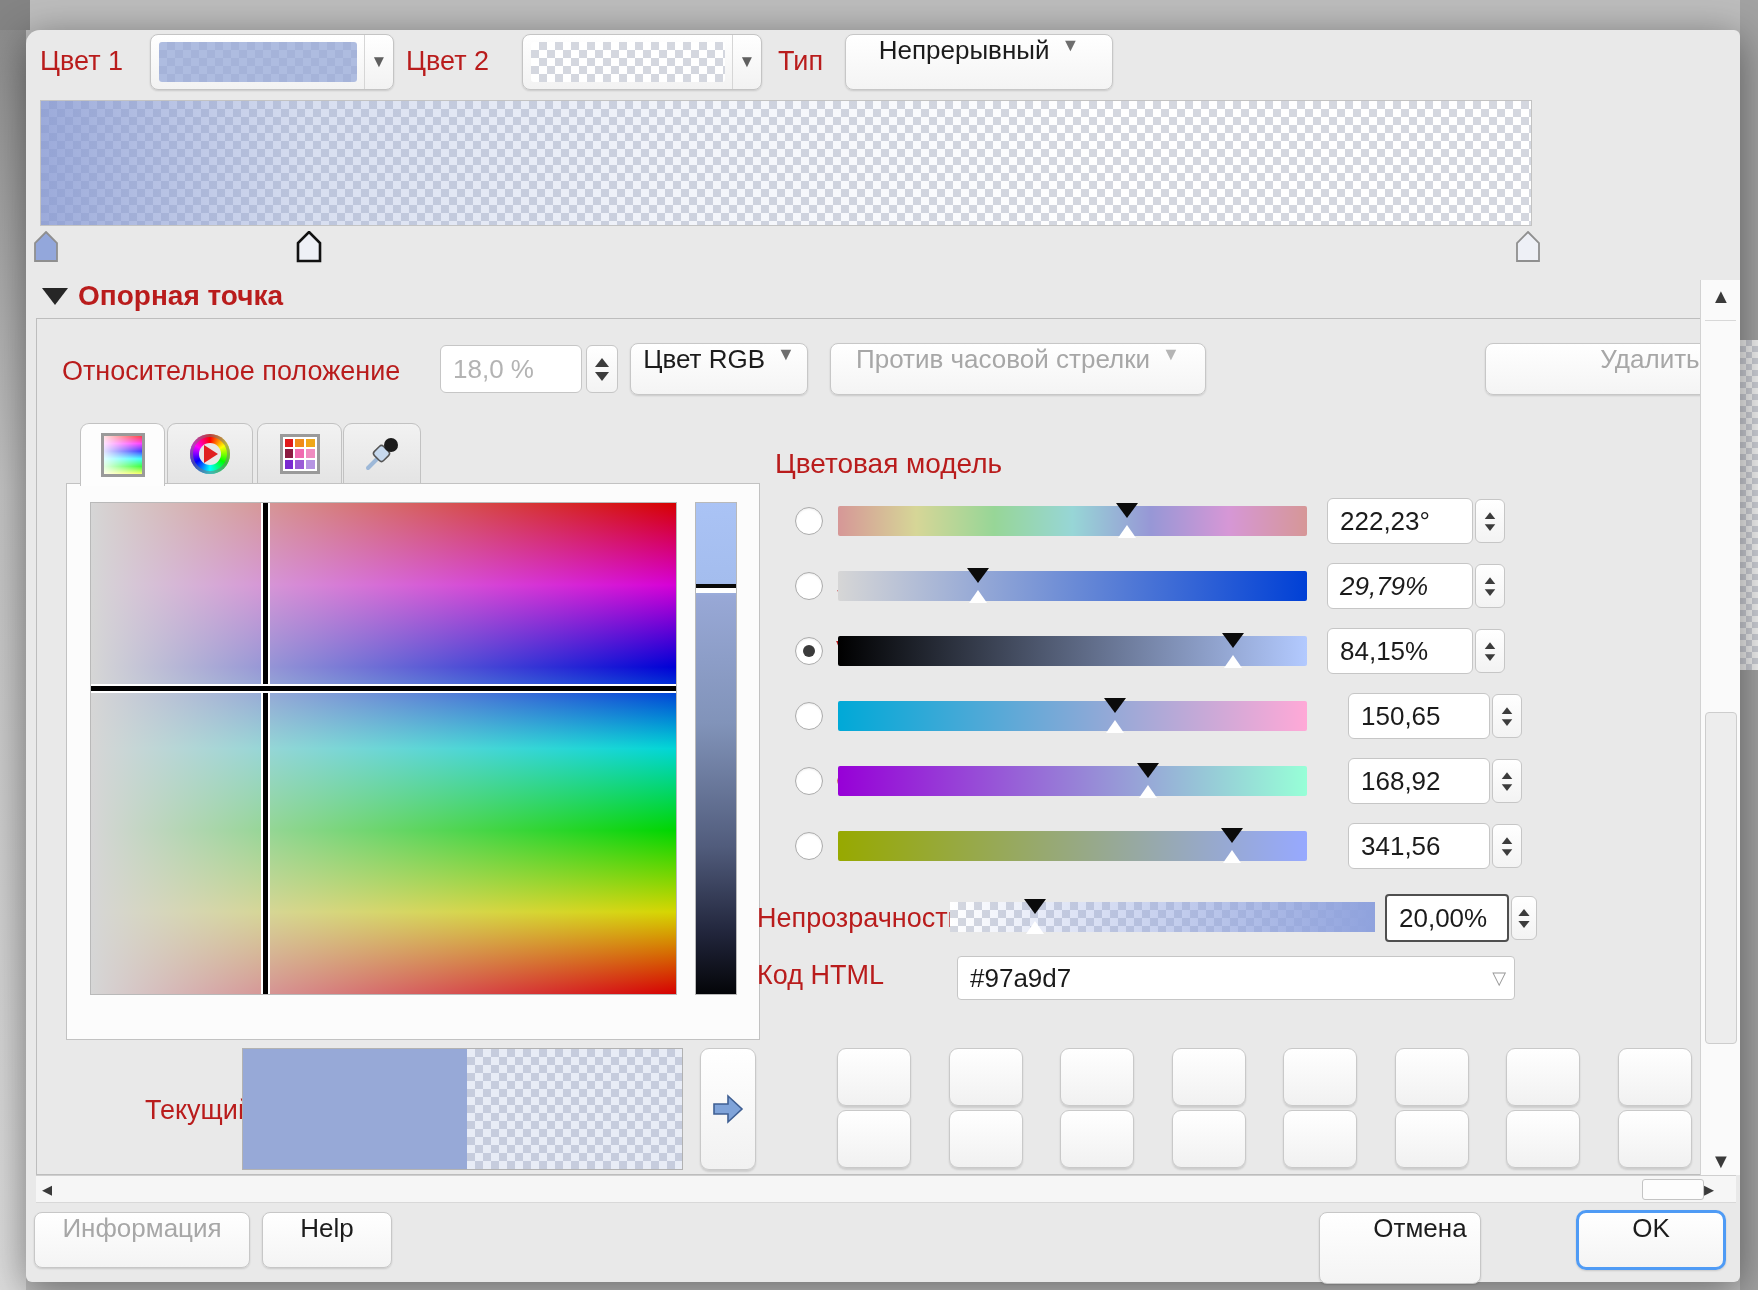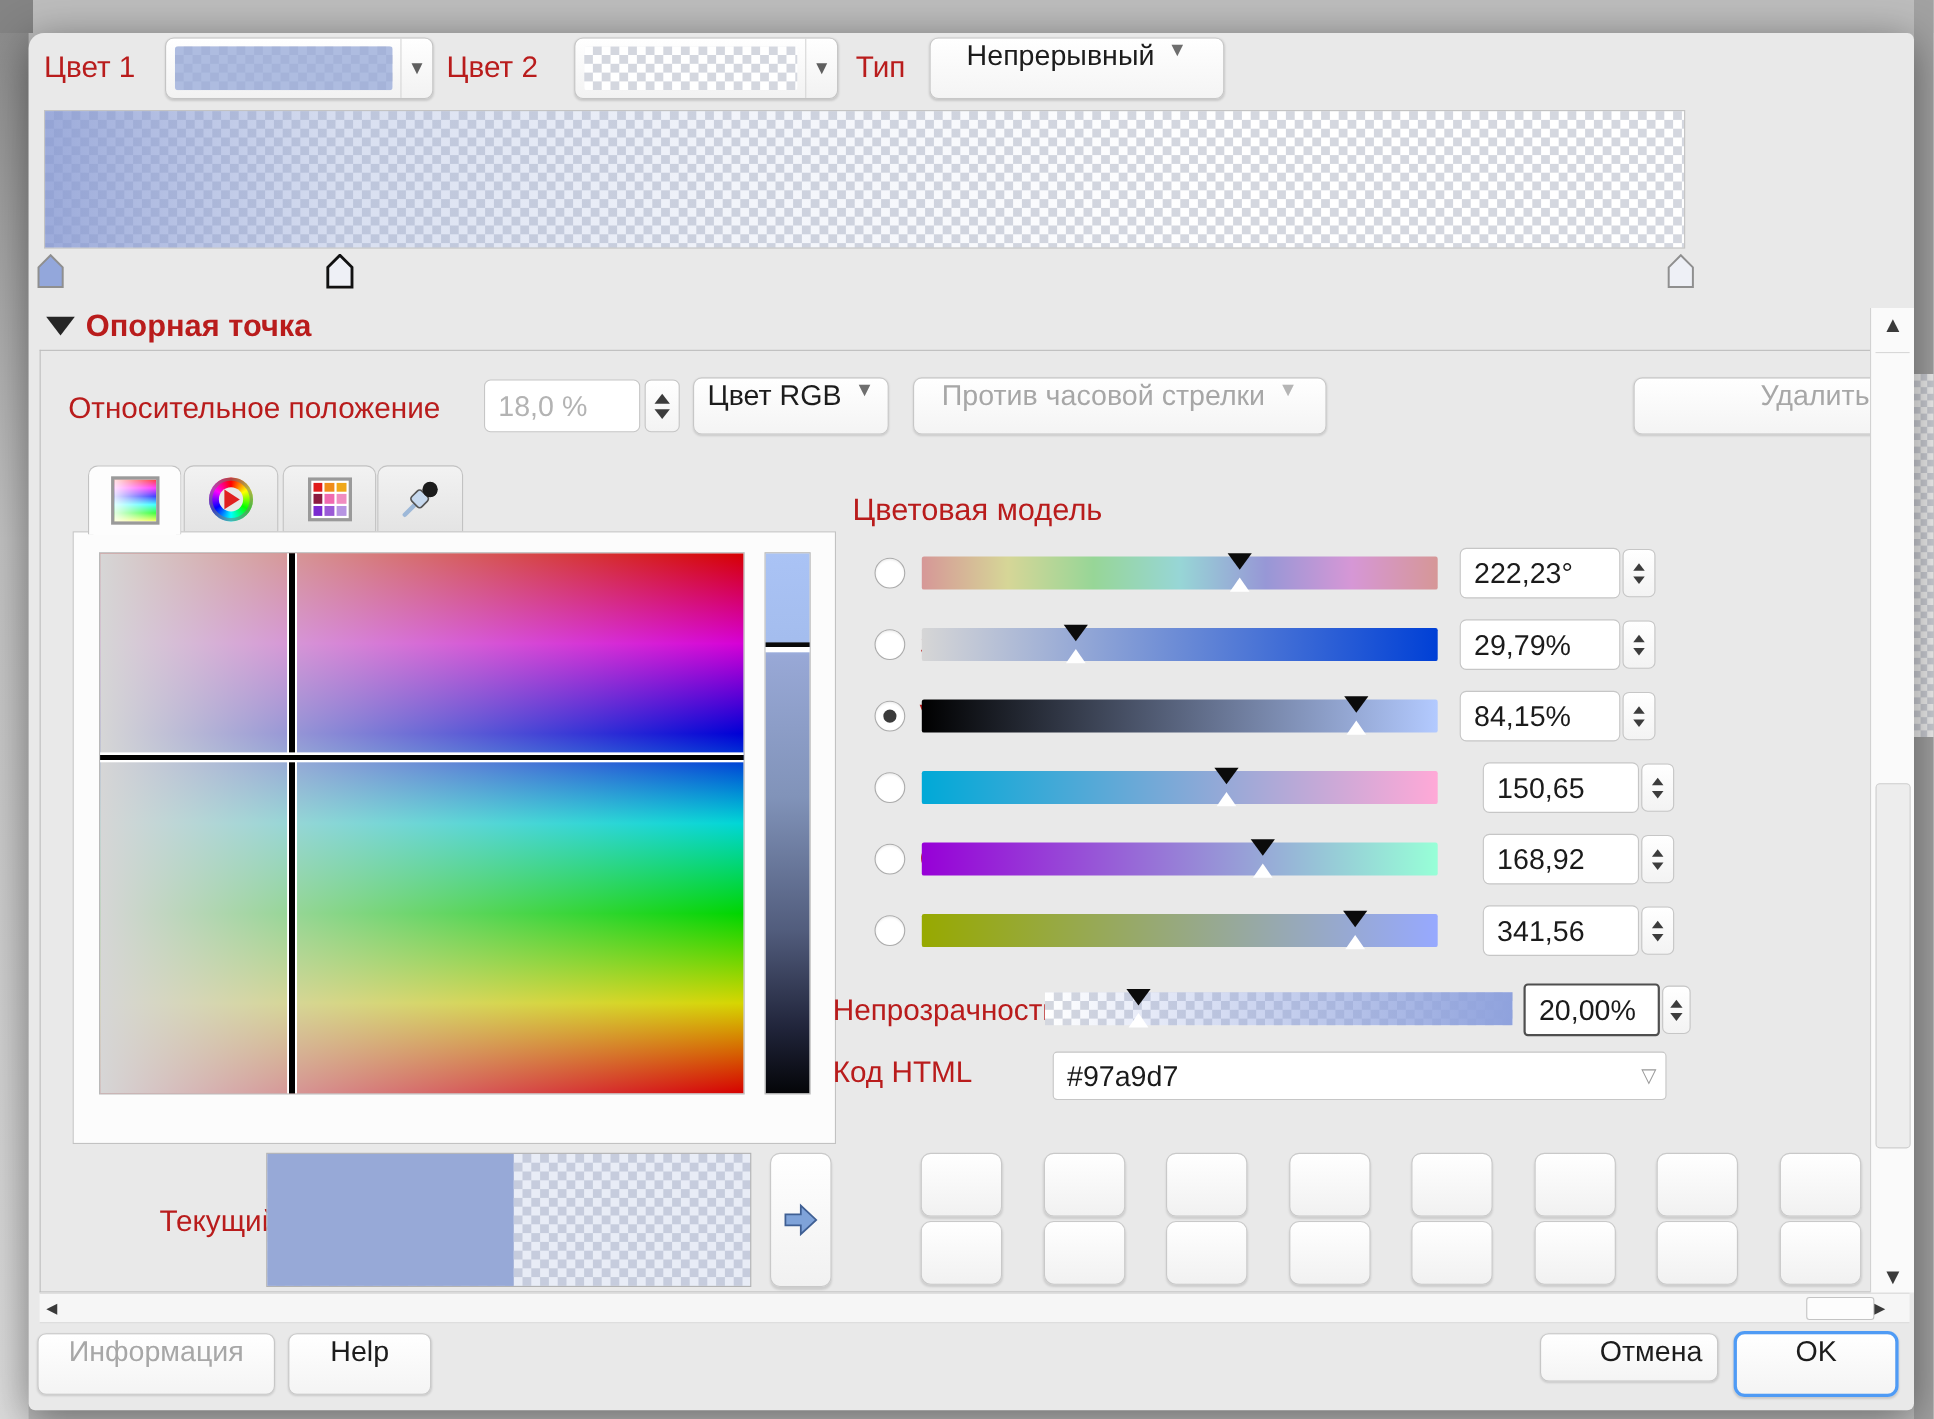--- a/index.html
+++ b/index.html
@@ -188,21 +188,21 @@
       <div class="tri-dn" style="transform:scale(.75);"></div>
     </div>
   </div>
       <div class="abs model-row" style="left: 770px; width: 772px; height: 46px; top: 563px;">
     <div class="radio" style="left:25px;top:9px;"></div>
     <div class="lbl row-letter" style="left:66px;top:7px;font-size:28px;">S</div>
     <div class="slider" style="left: 68px; top: 8px; width: 469px; background: linear-gradient(90deg, rgb(214, 214, 214), rgb(0, 64, 214));">
       <div class="marker-dn" style="left: 29.8%;"></div>
       <div class="marker-up" style="left: 29.8%;"></div>
     </div>
-    <div class="field row-field" style="top: 0px; height: 46px; left: 557px; width: 146px;">
+    <div class="field row-field" style="top: 0px; height: 46px; left: 557px; width: 146px; font-style: italic;">
       <span class="row-value">29,79%</span>
     </div>
     <div class="stepper row-stepper" style="top: 1px; width: 30px; height: 44px; gap: 3px; left: 705px;">
       <div class="tri-up" style="transform:scale(.75);"></div>
       <div class="tri-dn" style="transform:scale(.75);"></div>
     </div>
   </div>
       <div class="abs model-row" style="left: 770px; width: 772px; height: 46px; top: 628px;">
     <div class="radio sel" style="left:25px;top:9px;">
           <div class="dot"></div>
@@ -328,20 +328,20 @@
     <div style="position:absolute;left:4px;top:432px;width:30px;height:330px;background:#ededed;border:1px solid #cdcdcd;border-radius:4px;"></div>
     <span class="scroll-arrow" style="position:absolute;left:10px;bottom:4px;">▼</span>
   </div>
 
   <div class="btn disabled" style="left:34px;top:1212px;width:216px;height:56px;">
     <span>Информация</span>
   </div>
   <div class="btn" style="left:262px;top:1212px;width:130px;height:56px;">
     <span>Help</span>
   </div>
-  <div class="btn" style="left:1400px;top:1212px;width:162px;height:44px;padding-left:40px;">
+  <div class="btn" style="left:1319px;top:1212px;width:162px;height:72px;padding-left:40px;">
     <span>Отмена</span>
   </div>
   <div class="btn" style="left:1576px;top:1210px;width:150px;height:60px;border:3px solid #4f9bf5;border-radius:10px;">
     <span>OK</span>
   </div>
 
 </div>
 
 </body></html>

